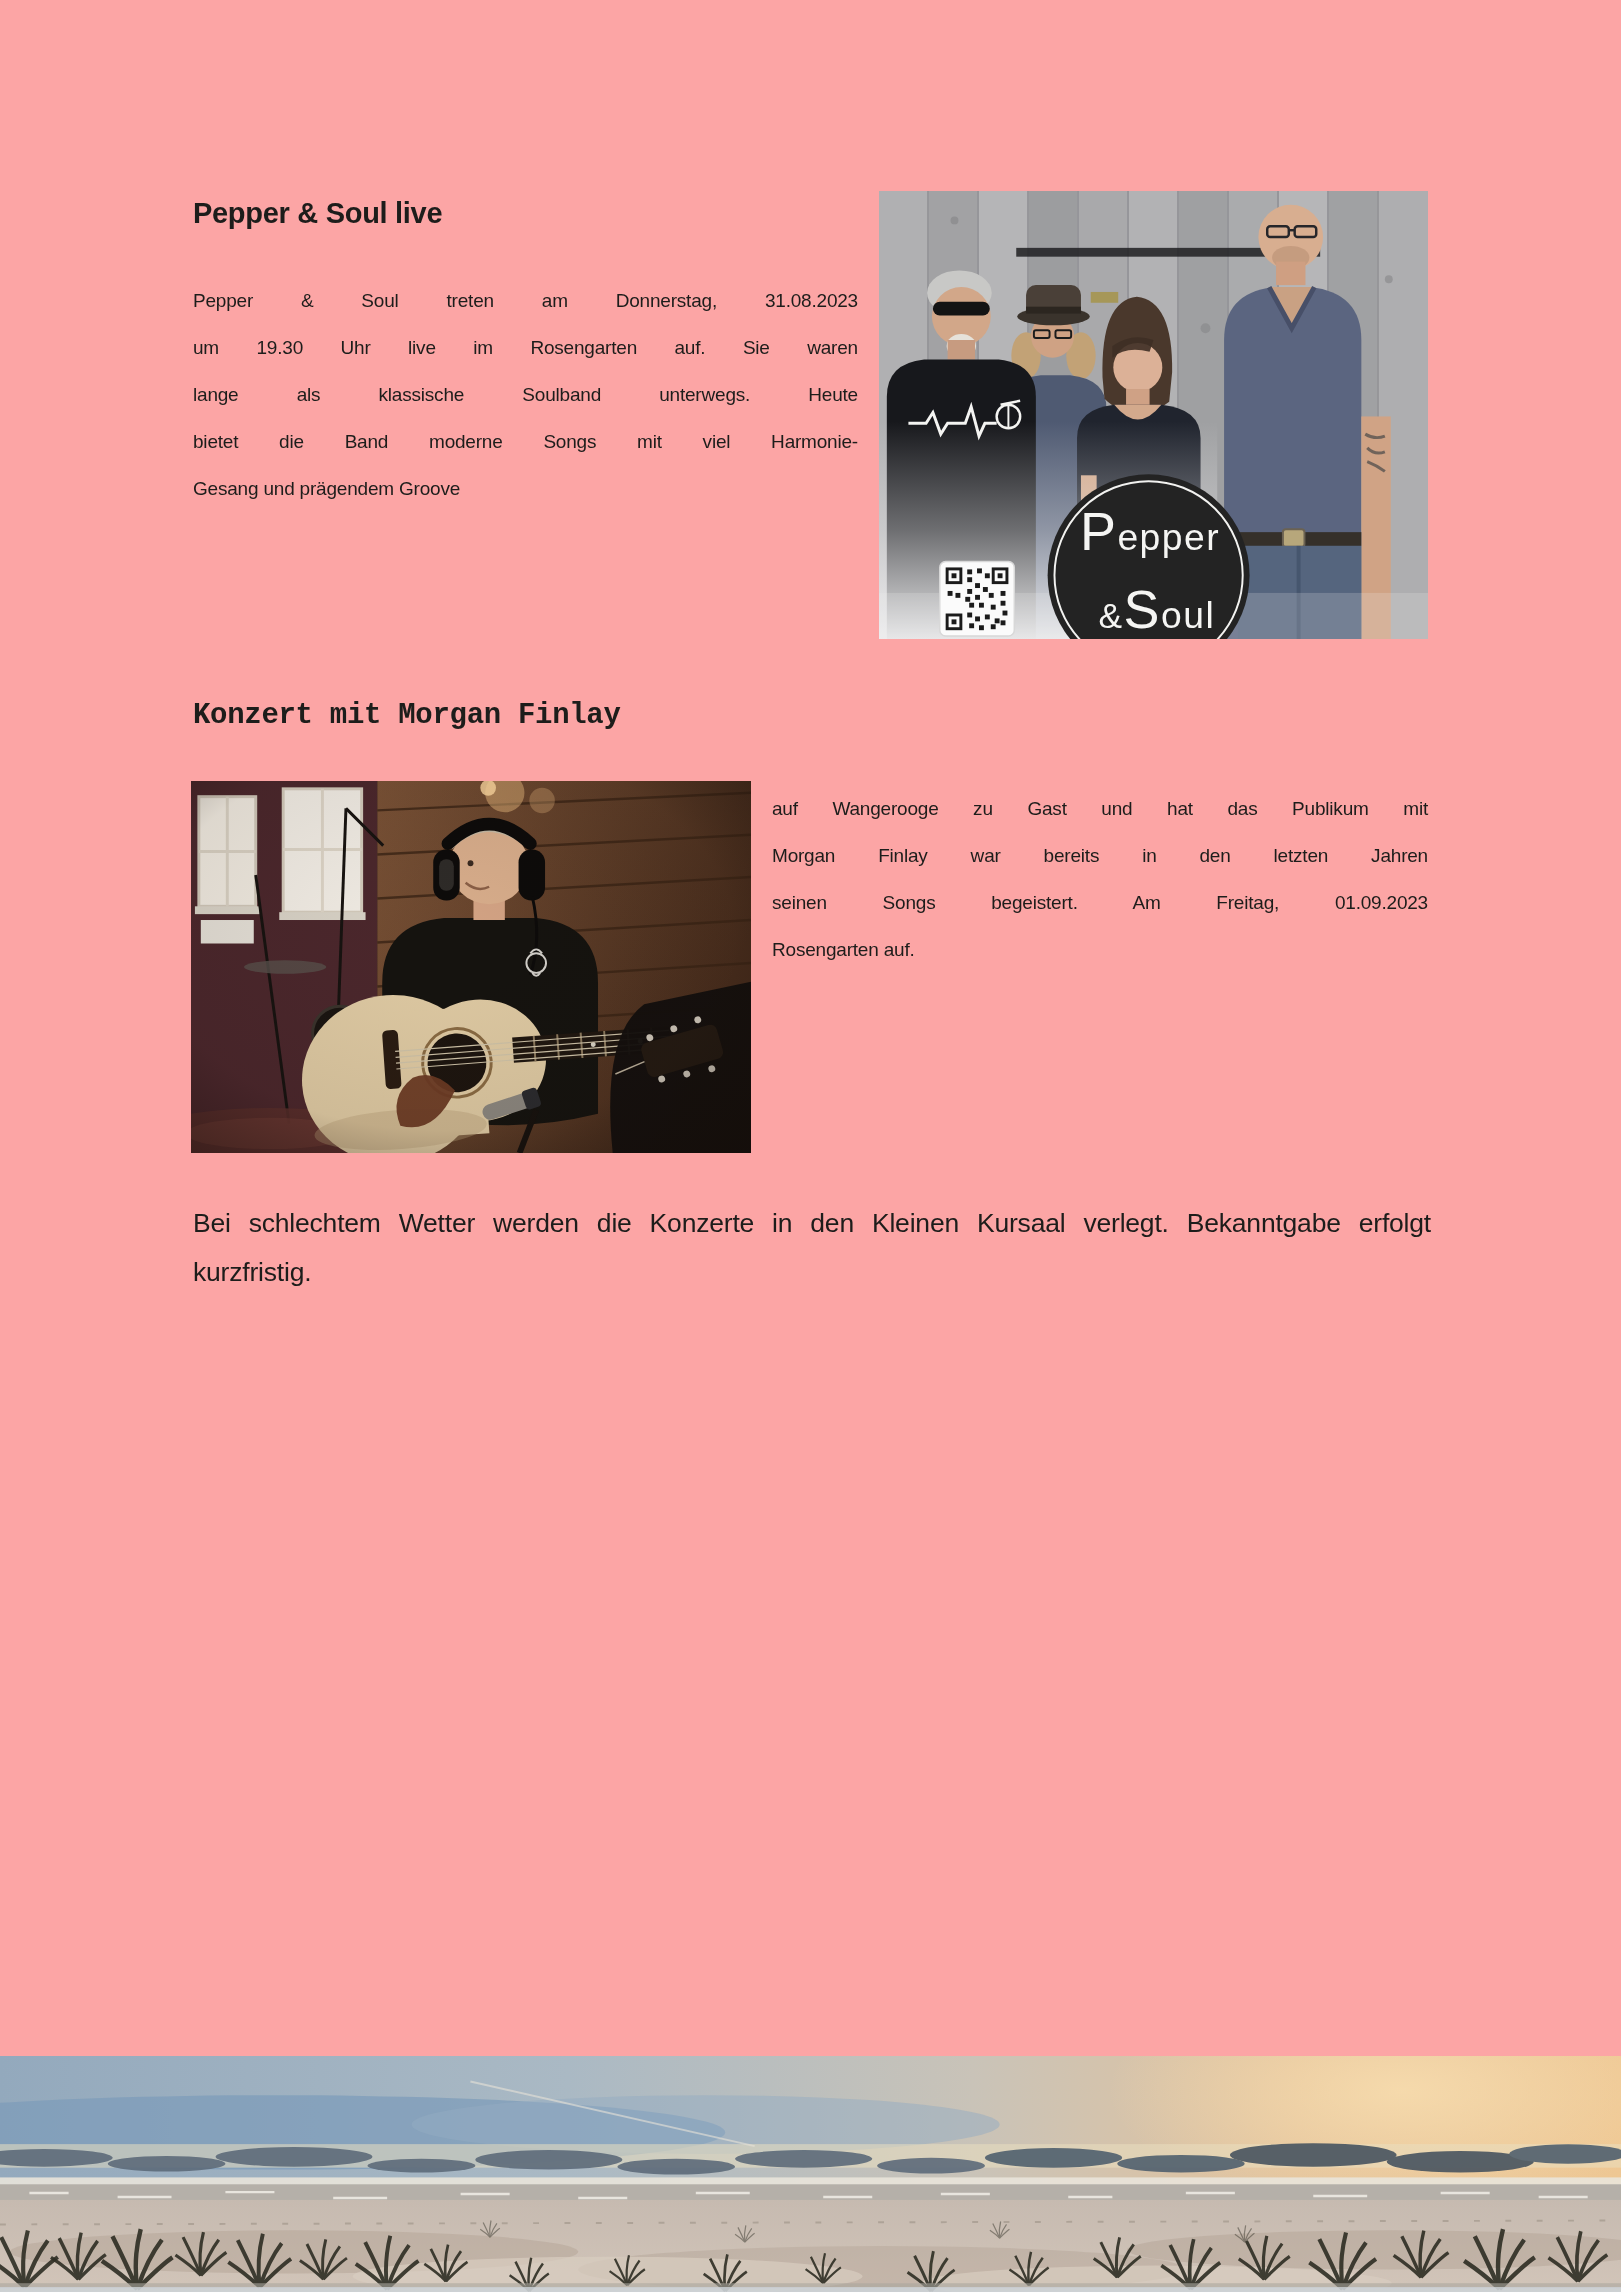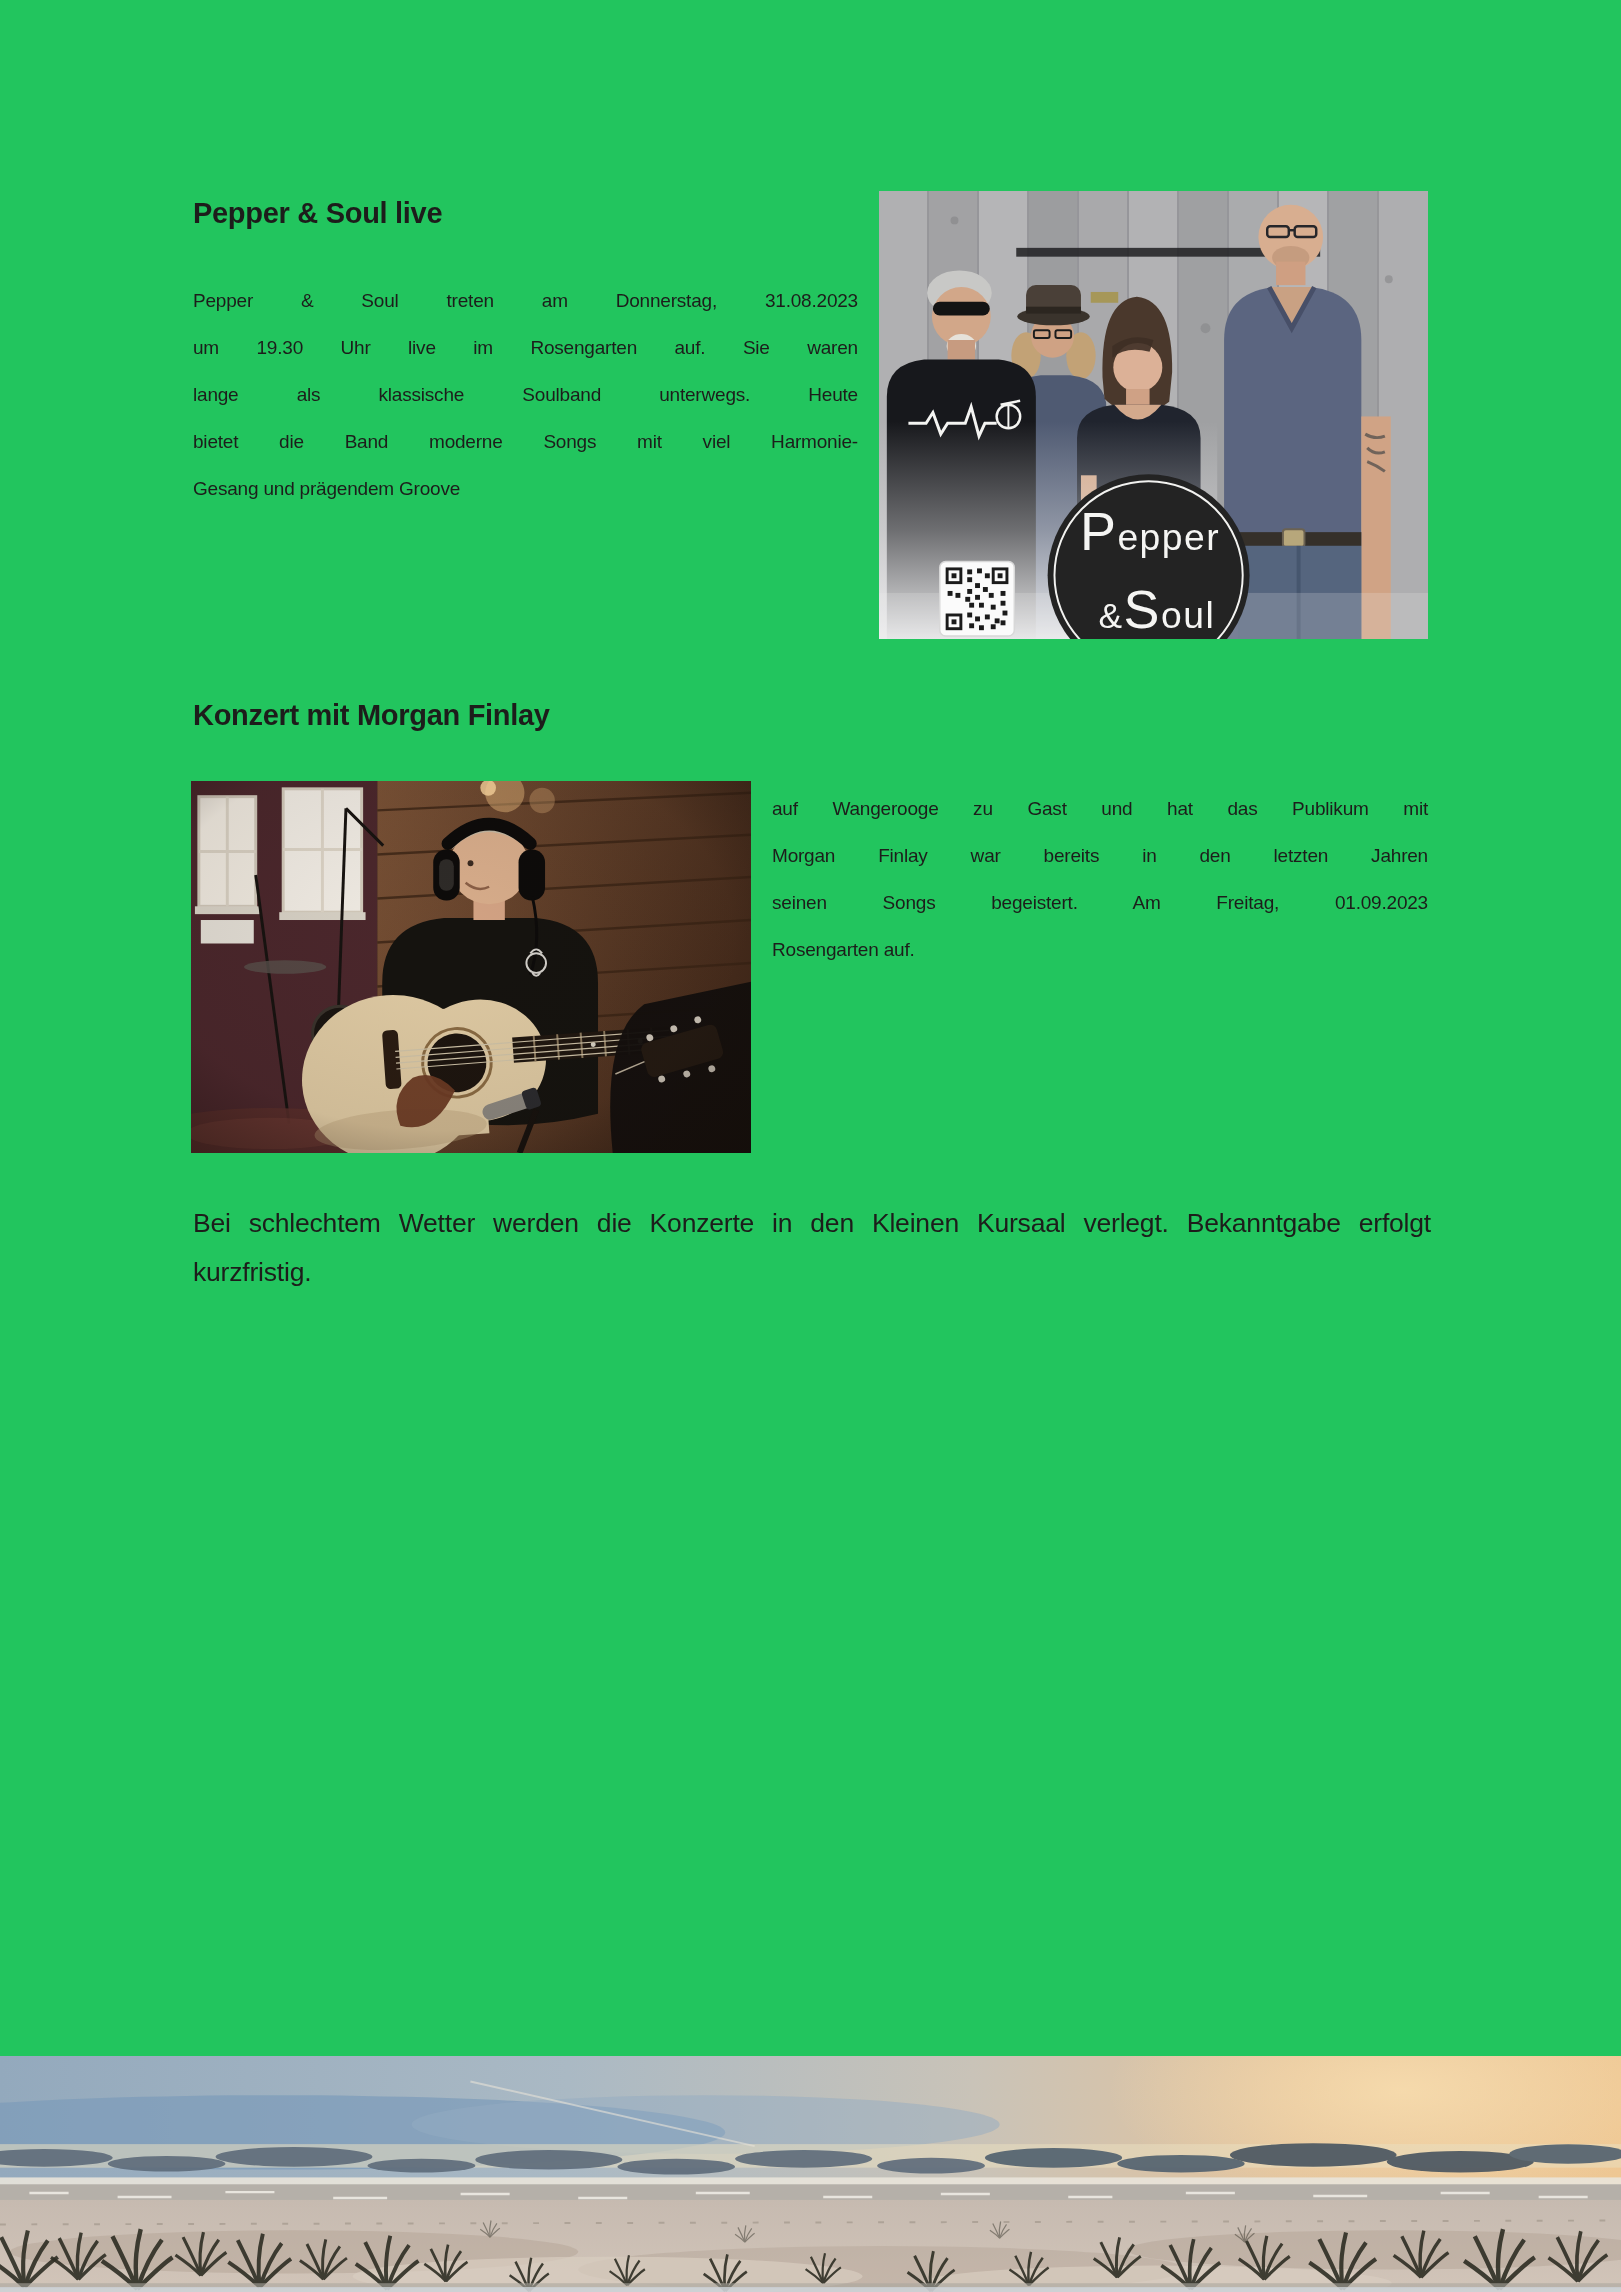--- a/index.html
+++ b/index.html
@@ -1,18 +1,18 @@
 <!DOCTYPE html>
 <html><head>
 <meta charset="utf-8">
 <style>
   html,body { margin:0; padding:0; background:#ffffff; }
   .page {
     position:relative; width:1621px; height:2293px; margin:0 auto;
-    background:#22c55e; overflow:hidden;
+    background:#fca5a5; overflow:hidden;
     font-family:"Liberation Sans","DejaVu Sans",sans-serif;
     color:#1d1d1b;
   }
   .heading {
     position:absolute; margin:0; font-size:29px; font-weight:bold;
     line-height:35px; letter-spacing:-0.3px; color:#1d1d1b;
   }
   .para { position:absolute; font-size:19px; line-height:47px; letter-spacing:-0.2px; }
   .ln { width:100%; white-space:nowrap; }
   .jl { text-align:justify; text-align-last:justify; }
@@ -170,21 +170,21 @@
     </g>
 
     <g>
       <circle cx="275" cy="392" r="103" fill="#232323"></circle>
       <circle cx="275" cy="392" r="96" fill="none" stroke="#f2f2f0" stroke-width="2"></circle>
       <text class="logotext" x="205" y="366"><tspan font-size="55">P</tspan><tspan font-size="38">epper</tspan></text>
       <text class="logotext" x="224" y="446"><tspan font-size="36">&amp;</tspan><tspan font-size="55">S</tspan><tspan font-size="38">oul</tspan></text>
     </g>
   </svg>
 
-  <h2 class="heading" style="left:193px; top:698px;">Konzert mit Morgan Finlay</h2>
+  <h2 class="heading" style="left:193px; top:698px;font-family:Liberation Mono, monospace;">Konzert mit Morgan Finlay</h2>
 
   <svg class="photo" style="left:191px; top:781px; width:560px; height:372px;" viewBox="0 0 571 380" preserveAspectRatio="none" role="img">
     <defs>
       <linearGradient id="woodGrad" x1="0" y1="0" x2="1" y2="0.4">
         <stop offset="0" stop-color="#7a5236"></stop>
         <stop offset="1" stop-color="#472c1c"></stop>
       </linearGradient>
       <radialGradient id="vig" cx="0.45" cy="0.42" r="0.8">
         <stop offset="0" stop-color="#140c08" stop-opacity="0"></stop>
         <stop offset="0.65" stop-color="#140c08" stop-opacity="0.08"></stop>

